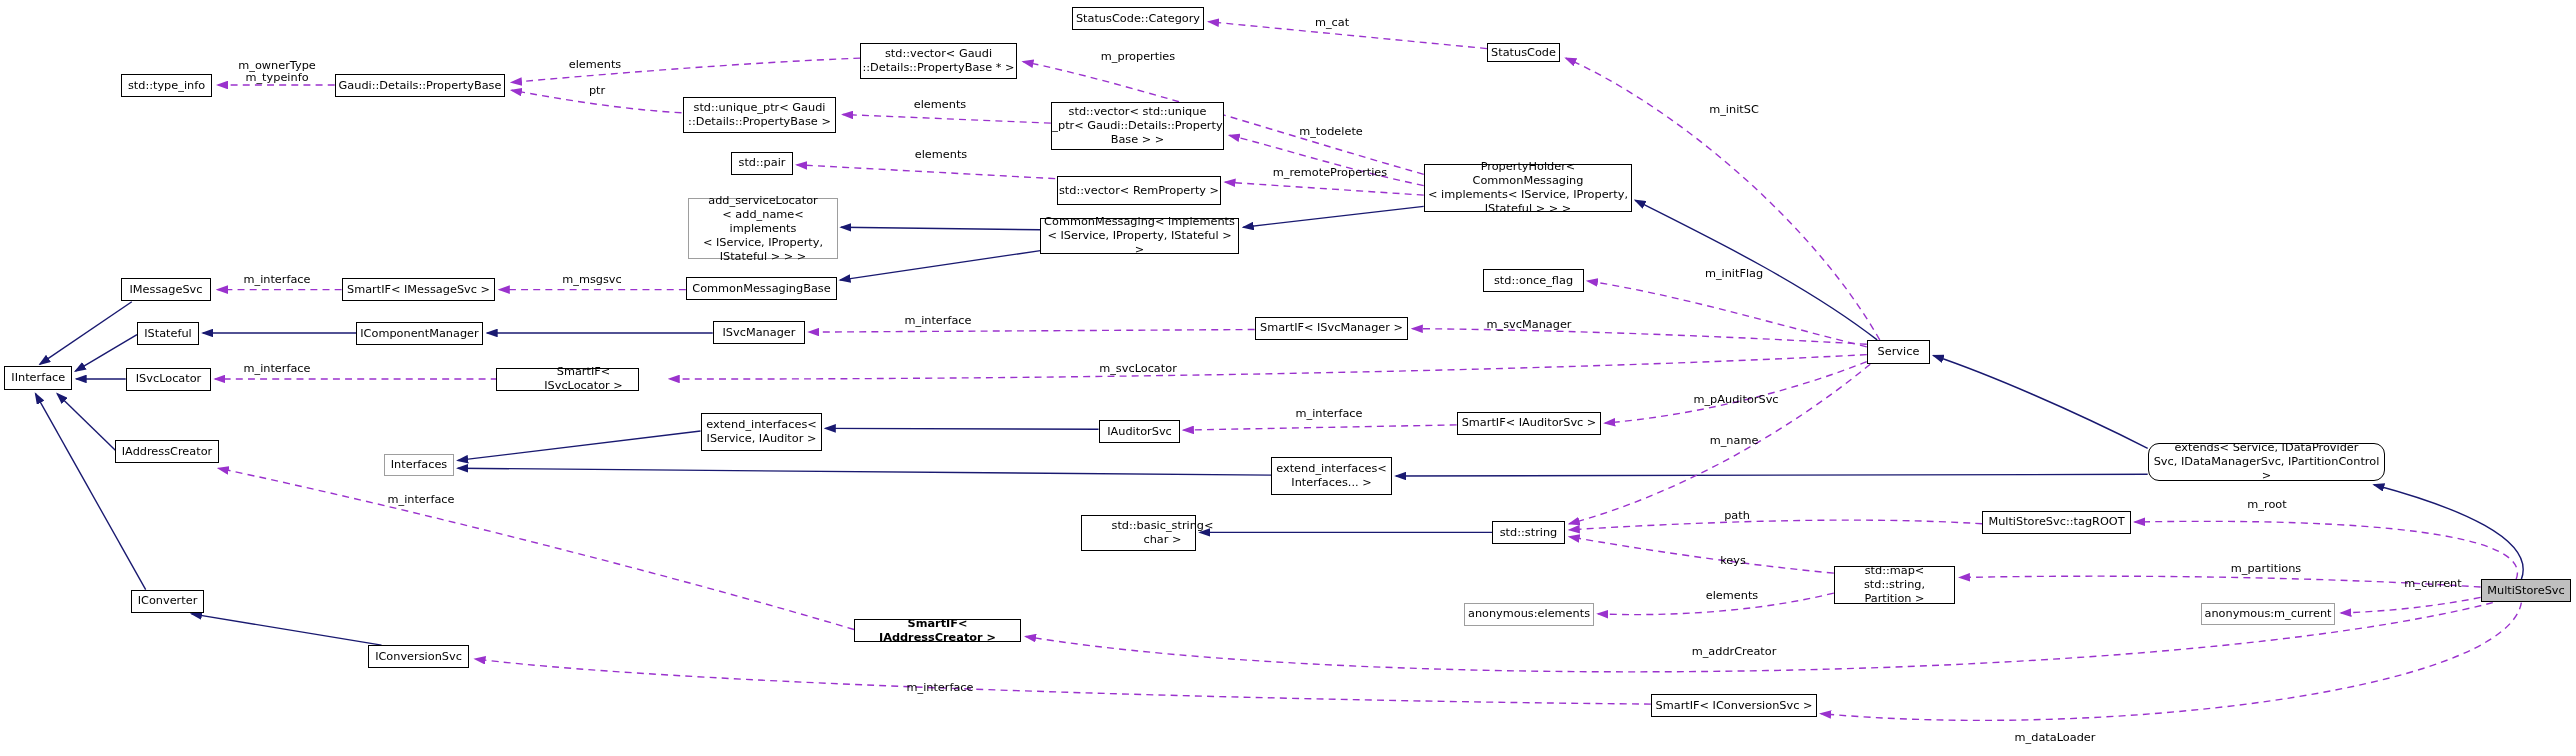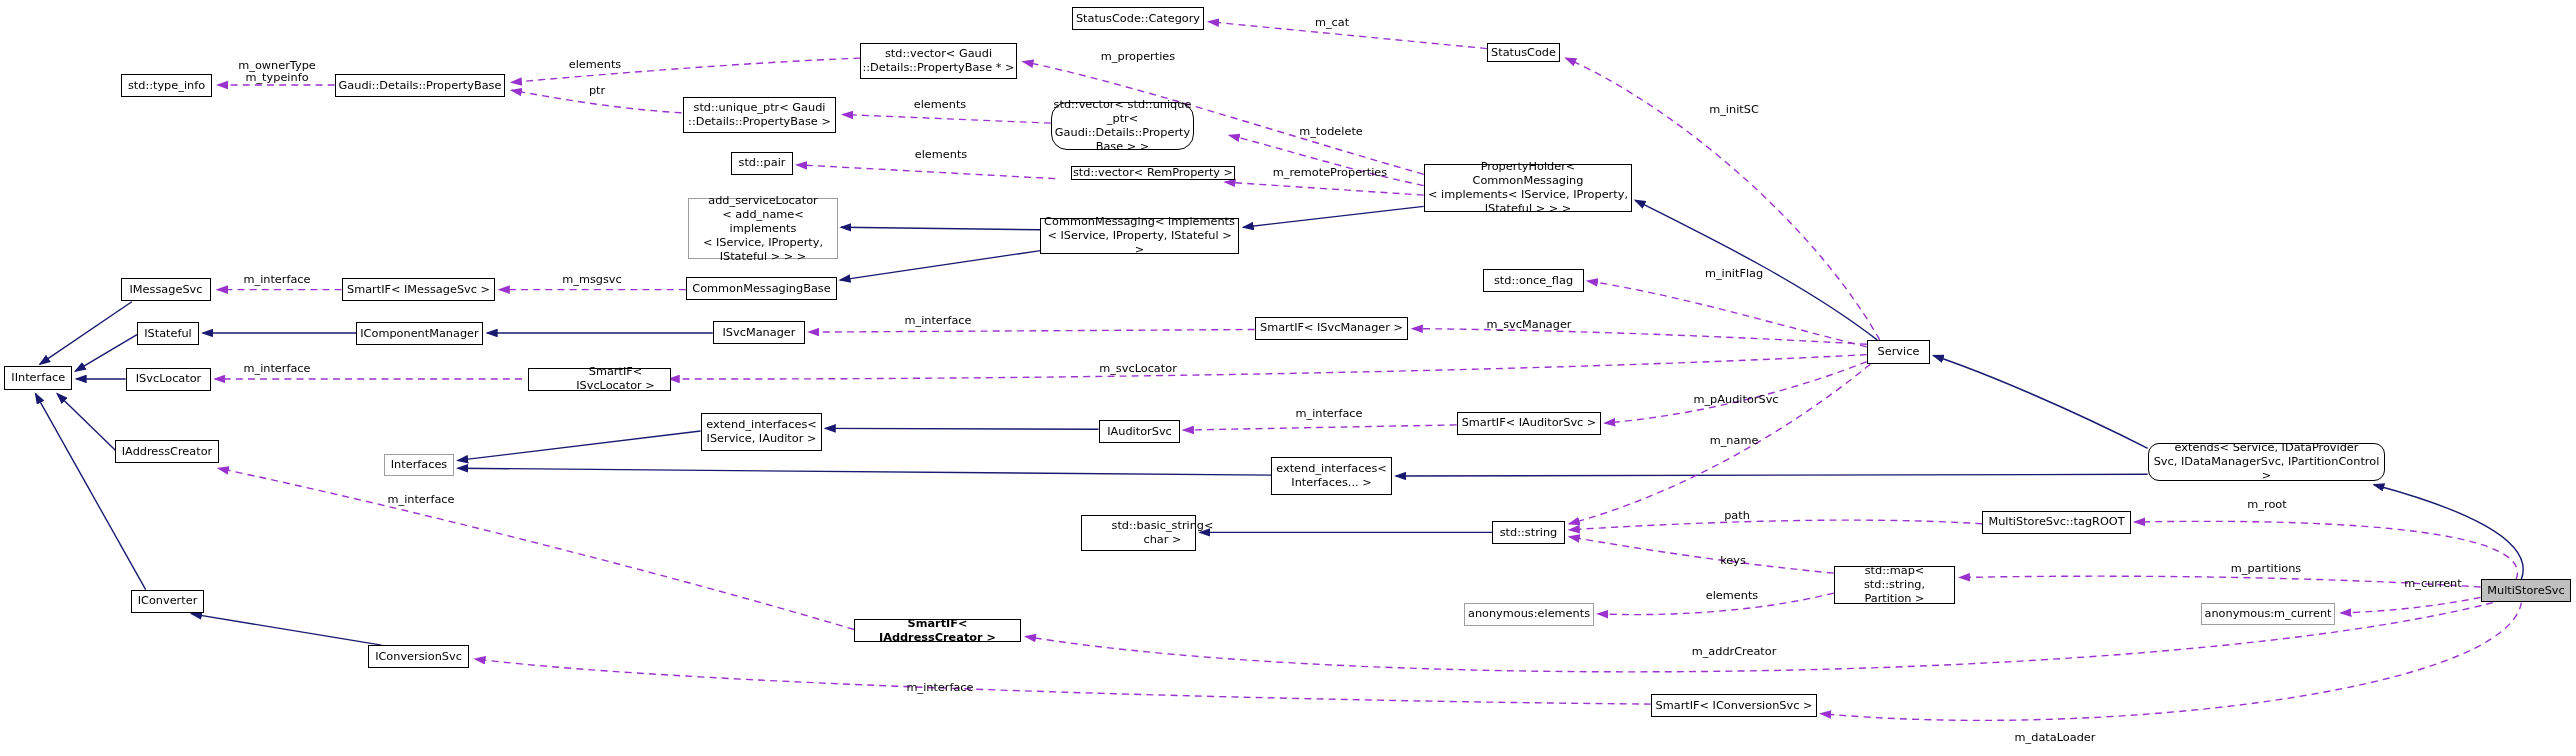--- a/index.html
+++ b/index.html
@@ -104,46 +104,46 @@
 
   <div id="nodes">
       <div class="node plain" style="left: 121px; top: 74px; width: 91px; height: 23.4px;">std::type_info</div>
       <div class="node plain" style="left: 335px; top: 74px; width: 170px; height: 23.4px;">Gaudi::Details::PropertyBase</div>
       <div class="node plain" style="left: 860px; top: 43px; width: 157px; height: 36px;">std::vector&lt; Gaudi
 ::Details::PropertyBase * &gt;</div>
       <div class="node bold" style="left: 1072px; top: 7px; width: 132px; height: 23.4px;">StatusCode::Category</div>
       <div class="node bold" style="left: 1487px; top: 43px; width: 73px; height: 19px;">StatusCode</div>
       <div class="node plain" style="left: 683px; top: 97px; width: 153px; height: 36px;">std::unique_ptr&lt; Gaudi
 ::Details::PropertyBase &gt;</div>
-      <div class="node plain" style="left: 1051px; top: 102px; width: 143px; height: 48px; border-radius: 16px;">std::vector&lt; std::unique
+      <div class="node plain" style="left: 1051px; top: 102px; width: 173px; height: 48px;">std::vector&lt; std::unique
 _ptr&lt; Gaudi::Details::Property
 Base &gt; &gt;</div>
       <div class="node plain" style="left: 731px; top: 152px; width: 62px; height: 22.5px;">std::pair</div>
-      <div class="node plain" style="left: 1057px; top: 166px; width: 164px; height: 14px; margin-left: 14px;">std::vector&lt; RemProperty &gt;</div>
+      <div class="node plain" style="left: 1057px; top: 176px; width: 164px; height: 29px;">std::vector&lt; RemProperty &gt;</div>
       <div class="node plain" style="left: 1424px; top: 164px; width: 208px; height: 48px;">PropertyHolder&lt; CommonMessaging
 &lt; implements&lt; IService, IProperty,
 IStateful &gt; &gt; &gt;</div>
       <div class="node gray" style="left: 688px; top: 198px; width: 150px; height: 61px;">add_serviceLocator
 &lt; add_name&lt; implements
 &lt; IService, IProperty,
 IStateful &gt; &gt; &gt;</div>
       <div class="node plain" style="left: 1040px; top: 218px; width: 199px; height: 36px;">CommonMessaging&lt; implements
 &lt; IService, IProperty, IStateful &gt; &gt;</div>
       <div class="node bold" style="left: 686px; top: 277px; width: 151px; height: 23.4px;">CommonMessagingBase</div>
       <div class="node bold" style="left: 121px; top: 278px; width: 90px; height: 23.4px;">IMessageSvc</div>
       <div class="node plain" style="left: 342px; top: 278px; width: 153px; height: 23.4px;">SmartIF&lt; IMessageSvc &gt;</div>
       <div class="node bold" style="left: 1483px; top: 269px; width: 101px; height: 23.4px;">std::once_flag</div>
       <div class="node bold" style="left: 137px; top: 322px; width: 62px; height: 23.4px;">IStateful</div>
       <div class="node bold" style="left: 356px; top: 322px; width: 127px; height: 23.4px;">IComponentManager</div>
       <div class="node bold" style="left: 713px; top: 321px; width: 92px; height: 23.4px;">ISvcManager</div>
       <div class="node plain" style="left: 1255px; top: 317px; width: 153px; height: 22.5px;">SmartIF&lt; ISvcManager &gt;</div>
       <div class="node bold" style="left: 1867px; top: 340px; width: 63px; height: 24px;">Service</div>
       <div class="node bold" style="left: 4.3px; top: 366px; width: 68px; height: 24px;">IInterface</div>
       <div class="node bold" style="left: 126px; top: 368px; width: 85px; height: 22.5px;">ISvcLocator</div>
-      <div class="node plain" style="left: 528px; top: 368px; width: 143px; height: 22.5px; padding-left: 32px;">SmartIF&lt; ISvcLocator &gt;</div>
+      <div class="node plain" style="left: 496px; top: 368px; width: 143px; height: 22.5px; padding-left: 32px;">SmartIF&lt; ISvcLocator &gt;</div>
       <div class="node plain" style="left: 701px; top: 413px; width: 121px; height: 38px;">extend_interfaces&lt;
 IService, IAuditor &gt;</div>
       <div class="node gray" style="left: 384px; top: 454px; width: 70px; height: 22px;">Interfaces</div>
       <div class="node bold" style="left: 1099px; top: 420px; width: 81px; height: 23.4px;">IAuditorSvc</div>
       <div class="node plain" style="left: 1457px; top: 412px; width: 144px; height: 22.5px;">SmartIF&lt; IAuditorSvc &gt;</div>
       <div class="node plain" style="left: 1271px; top: 457px; width: 121px; height: 38px;">extend_interfaces&lt;
 Interfaces... &gt;</div>
       <div class="node bold" style="left: 2148px; top: 443px; width: 237px; height: 38px; border-radius: 11px;">extends&lt; Service, IDataProvider
 Svc, IDataManagerSvc, IPartitionControl &gt;</div>
       <div class="node bold" style="left: 115px; top: 440px; width: 104px; height: 23.4px;">IAddressCreator</div>

